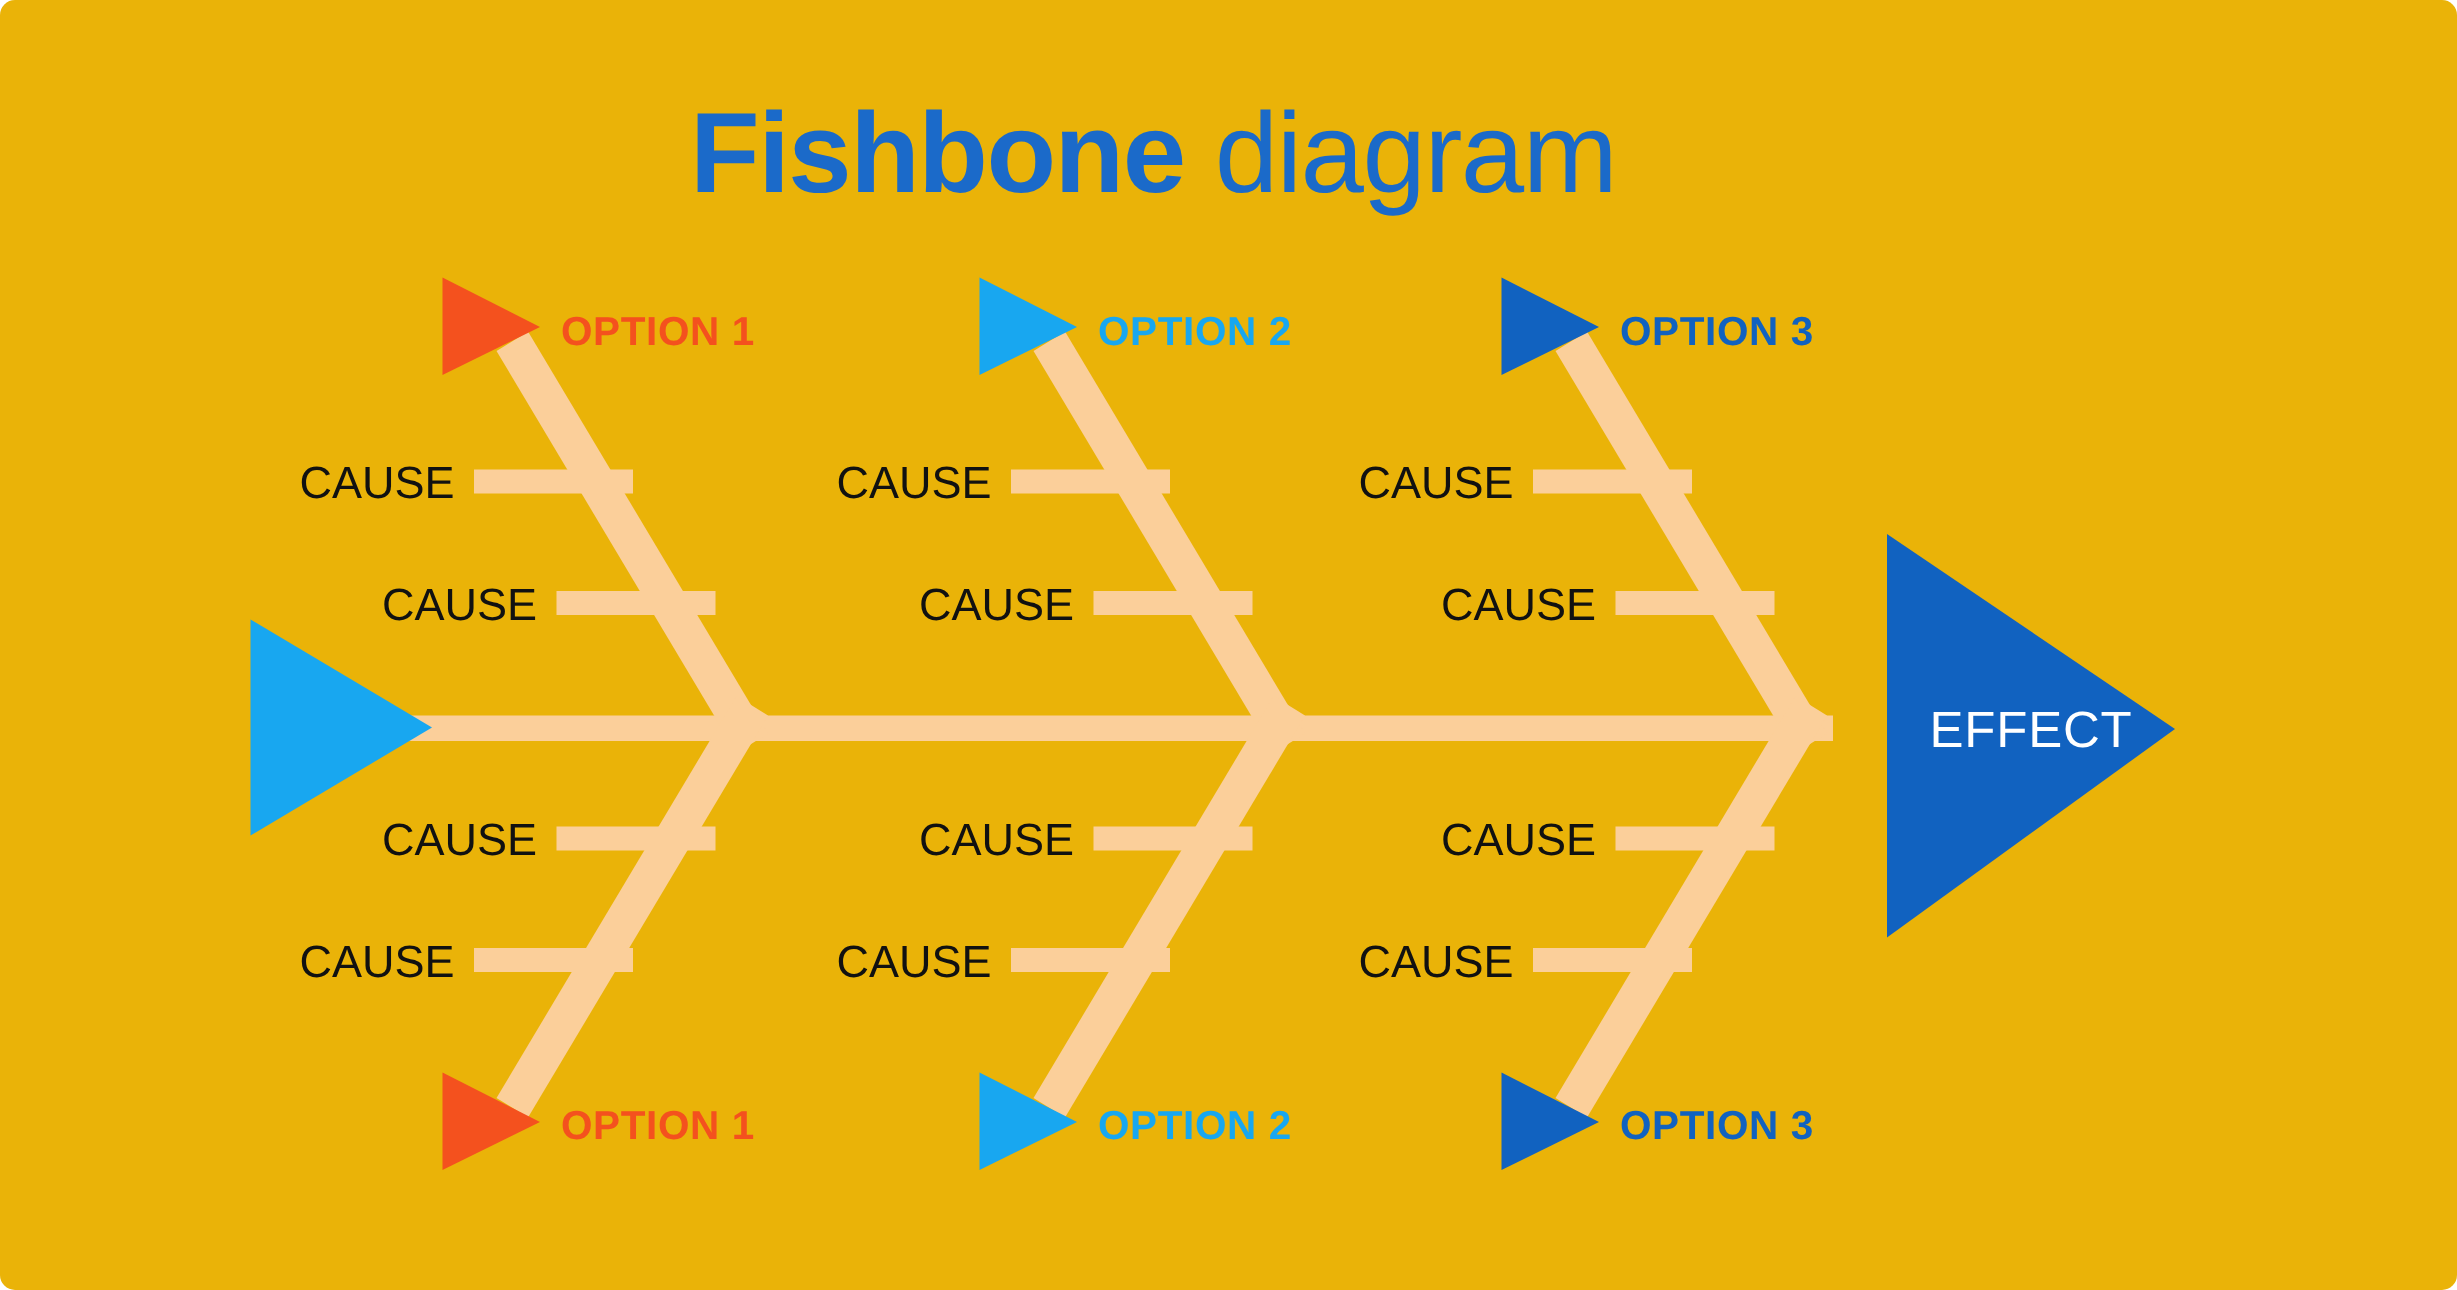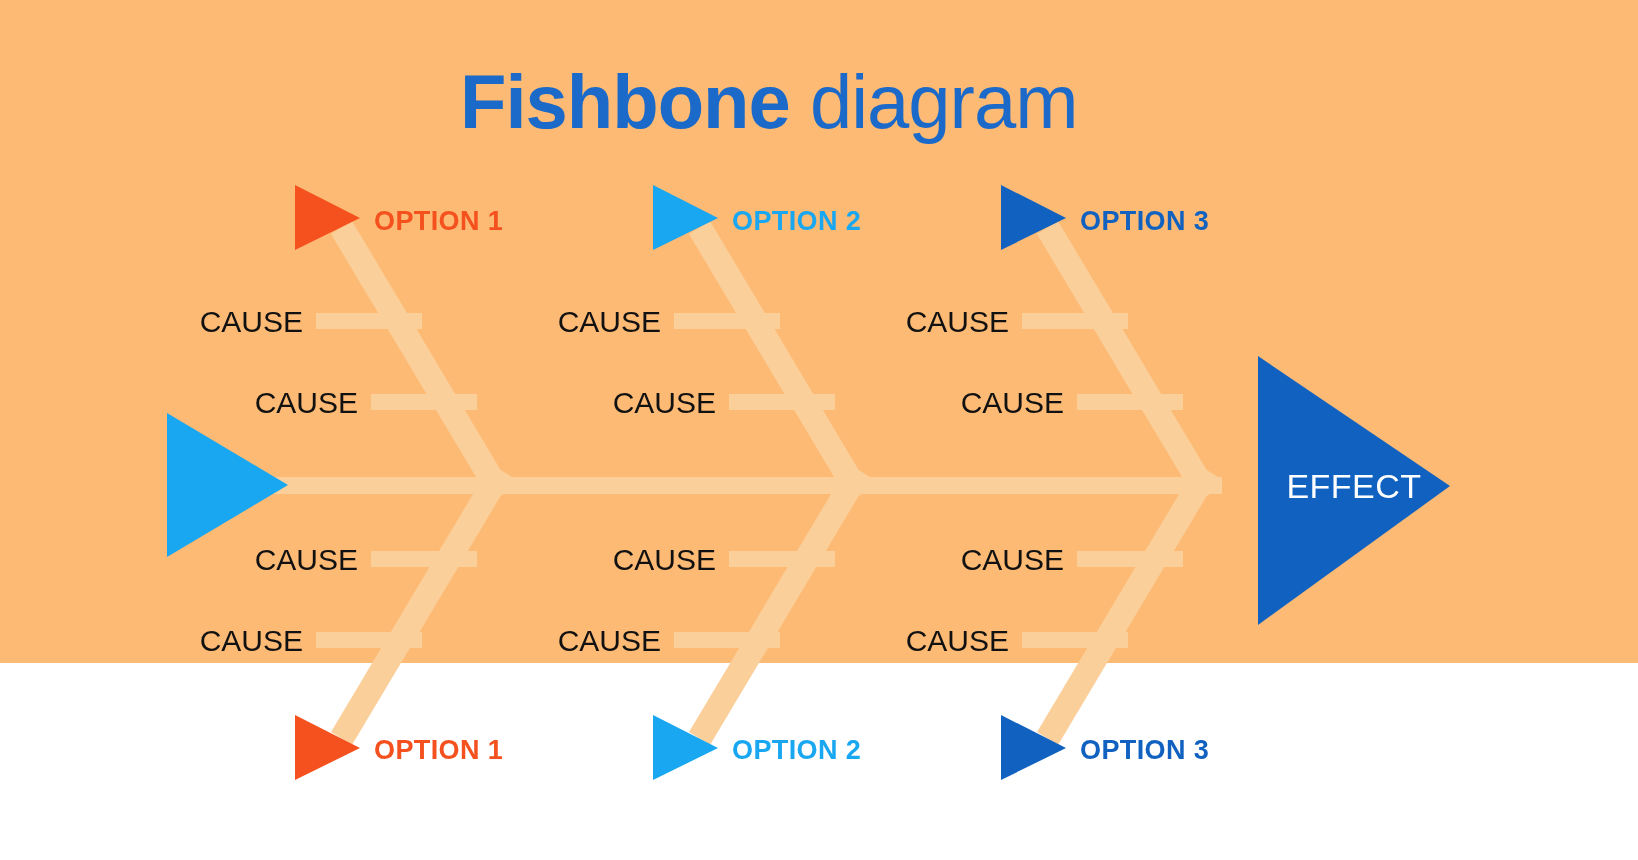--- a/index.html
+++ b/index.html
@@ -9,22 +9,23 @@
   }
   body {
     width: 1638px;
     height: 860px;
     font-family: "Liberation Sans", sans-serif;
     overflow: hidden;
   }
   #diagram-root {
     position: relative;
     width: 1638px;
-    height: 663px;
-    background: #fdba74;
+    height: 860px;
+    background: #eab308;
+    border-radius: 10px;
   }
   svg.fishbone {
     position: absolute;
     left: 0;
     top: 0;
     width: 1638px;
     height: 860px;
     display: block;
   }
   .title-text {

